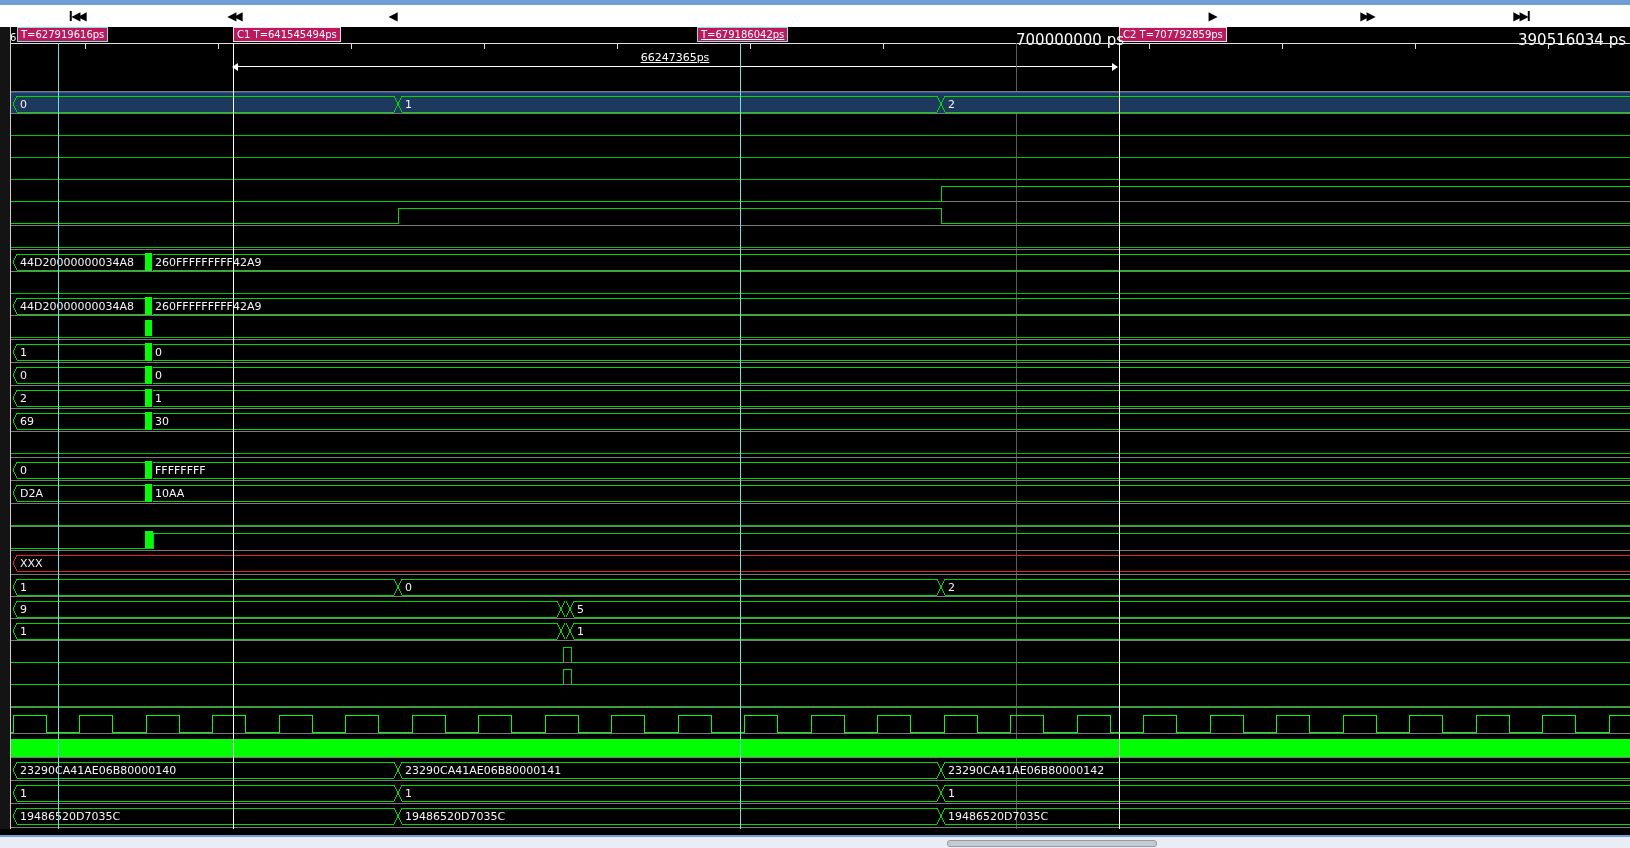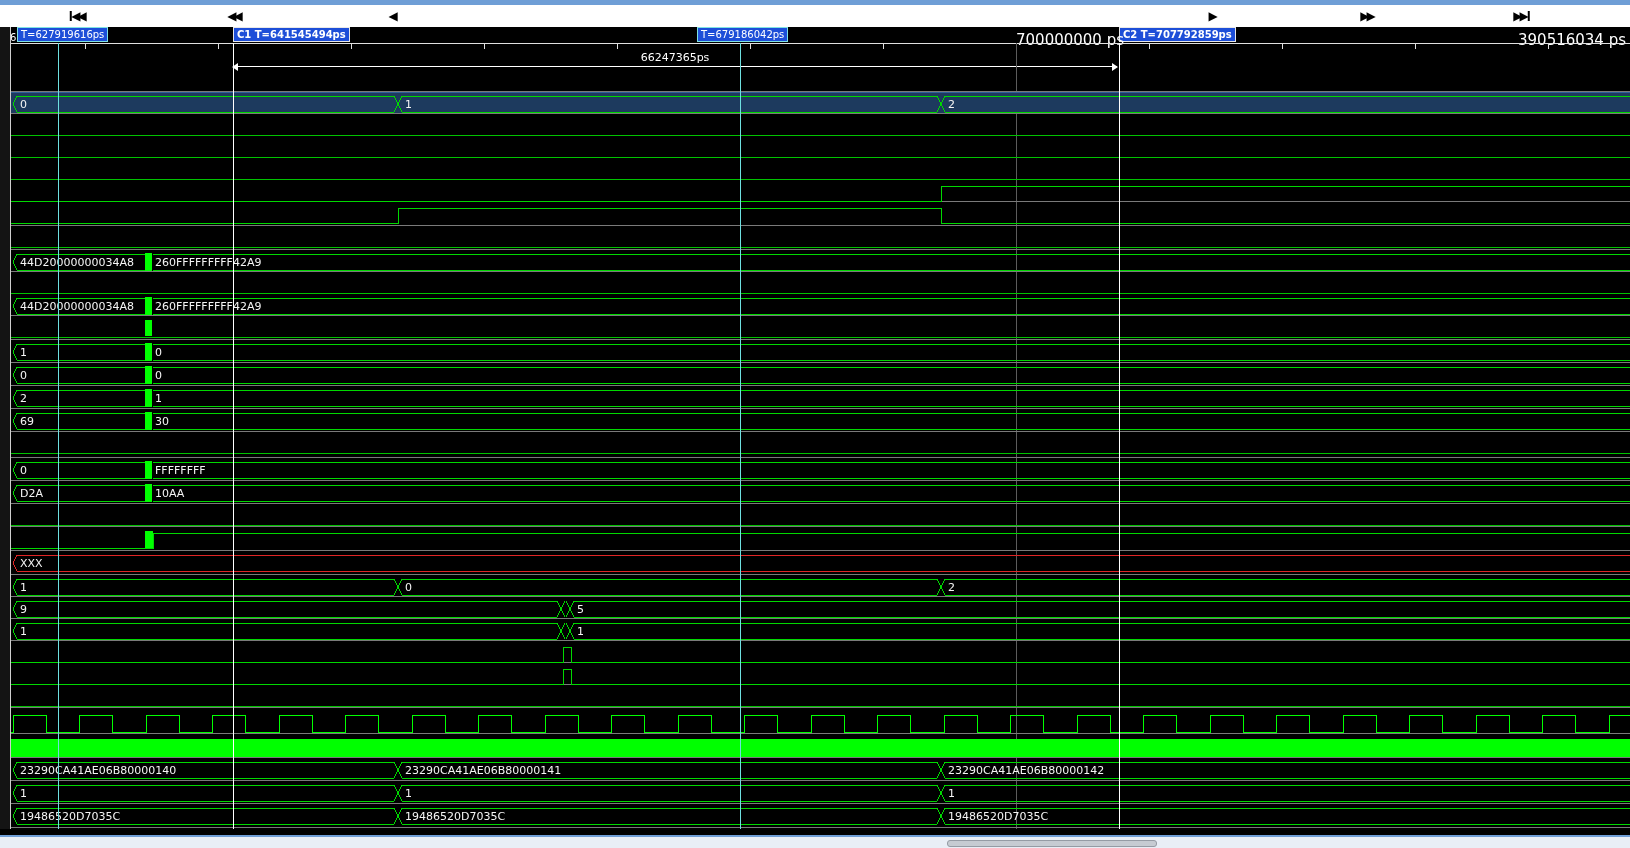--- a/index.html
+++ b/index.html
@@ -5,29 +5,29 @@
   html,body{margin:0;padding:0;}
   body{width:1630px;height:848px;position:relative;background:#000;overflow:hidden;
        font-family:"DejaVu Sans",sans-serif;}
   .top-strip{position:absolute;left:0;top:0;width:100%;height:5px;}
   .toolbar{position:absolute;left:0;top:5px;width:100%;height:22px;background:#fff;}
   .tbtn{position:absolute;top:0;height:22px;display:flex;align-items:center;justify-content:center;
         transform:translateX(-50%);color:#000;font-size:12px;cursor:default;}
   .tbtn .tri{margin:0 -1.5px;line-height:1;}
   .tbtn .bar{width:2px;height:10px;background:#000;margin:0 1px;}
   .markerbar{position:absolute;left:0;top:27px;width:100%;height:16px;background:#000;}
-  .marker-box{position:absolute;top:0;height:13px;line-height:13px;padding:0 3px;background:#1d4ed8;
+  .marker-box{position:absolute;top:0;height:13px;line-height:13px;padding:0 3px;background:#be185d;
               color:#fff;font-size:10px;white-space:nowrap;}
   .marker-box.cyan{border:1px solid #7fe3e3;}
-  .marker-box.white{border:1px solid #e8e8e8;font-weight:bold;}
+  .marker-box.white{border:1px solid #e8e8e8;}
   .frag{position:absolute;top:32px;left:10px;color:#fff;font-size:10px;}
   .time-label{position:absolute;top:31px;color:#fff;font-size:15px;white-space:nowrap;}
   .ruler-line{position:absolute;left:11px;right:0;top:43px;height:1px;background:#e0e0e0;}
   .tick{position:absolute;top:44px;width:1px;height:5px;background:#e0e0e0;}
-  .measure-label{position:absolute;top:51px;transform:translateX(-50%);color:#fff;font-size:11px;}
+  .measure-label{position:absolute;top:51px;transform:translateX(-50%);color:#fff;font-size:11px;text-decoration:underline;}
   .measure-line{position:absolute;top:66px;height:1px;background:#fff;}
   .ah{position:absolute;top:63px;width:0;height:0;border:4px solid transparent;}
   .ah-l{border-right:6px solid #fff;border-left:none;}
   .ah-r{border-left:6px solid #fff;border-right:none;}
   .gutter{position:absolute;left:0;top:27px;width:10px;height:802px;background:#141414;
           border-right:1px solid #cfcfcf;}
   svg.wave{position:absolute;left:0;top:0;}
   .cursor{position:absolute;top:43px;height:786px;width:1px;}
   .scrollstrip{position:absolute;left:0;top:835px;width:100%;height:13px;background:#e9eef6;
                border-top:2px solid #6f9ed6;box-sizing:border-box;}
@@ -62,21 +62,21 @@
     <div class="tbtn" style="left: 1523px;">
       <span class="tri">▶</span>
       <span class="tri">▶</span>
       <span class="bar"></span>
     </div>
   </div>
 
 <div class="markerbar">
     <div class="marker-box cyan" style="left: 17px;">T=627919616ps</div>
     <div class="marker-box white" style="left: 233px;">C1 T=641545494ps</div>
-    <div class="marker-box cyan" style="left: 697px;">T=679186042ps</div>
+    <div class="marker-box cyan" style="left: 697px; text-decoration: underline;">T=679186042ps</div>
     <div class="marker-box white" style="left: 1119px;">C2 T=707792859ps</div>
   </div>
 <div class="frag">6</div>
 <div class="time-label" style="left:1016px">700000000 ps</div>
 <div class="time-label" style="right:4px">390516034 ps</div>
 
 <div class="ruler-line"></div>
 
 <div class="measure-label" style="left:675px">66247365ps</div>
 

